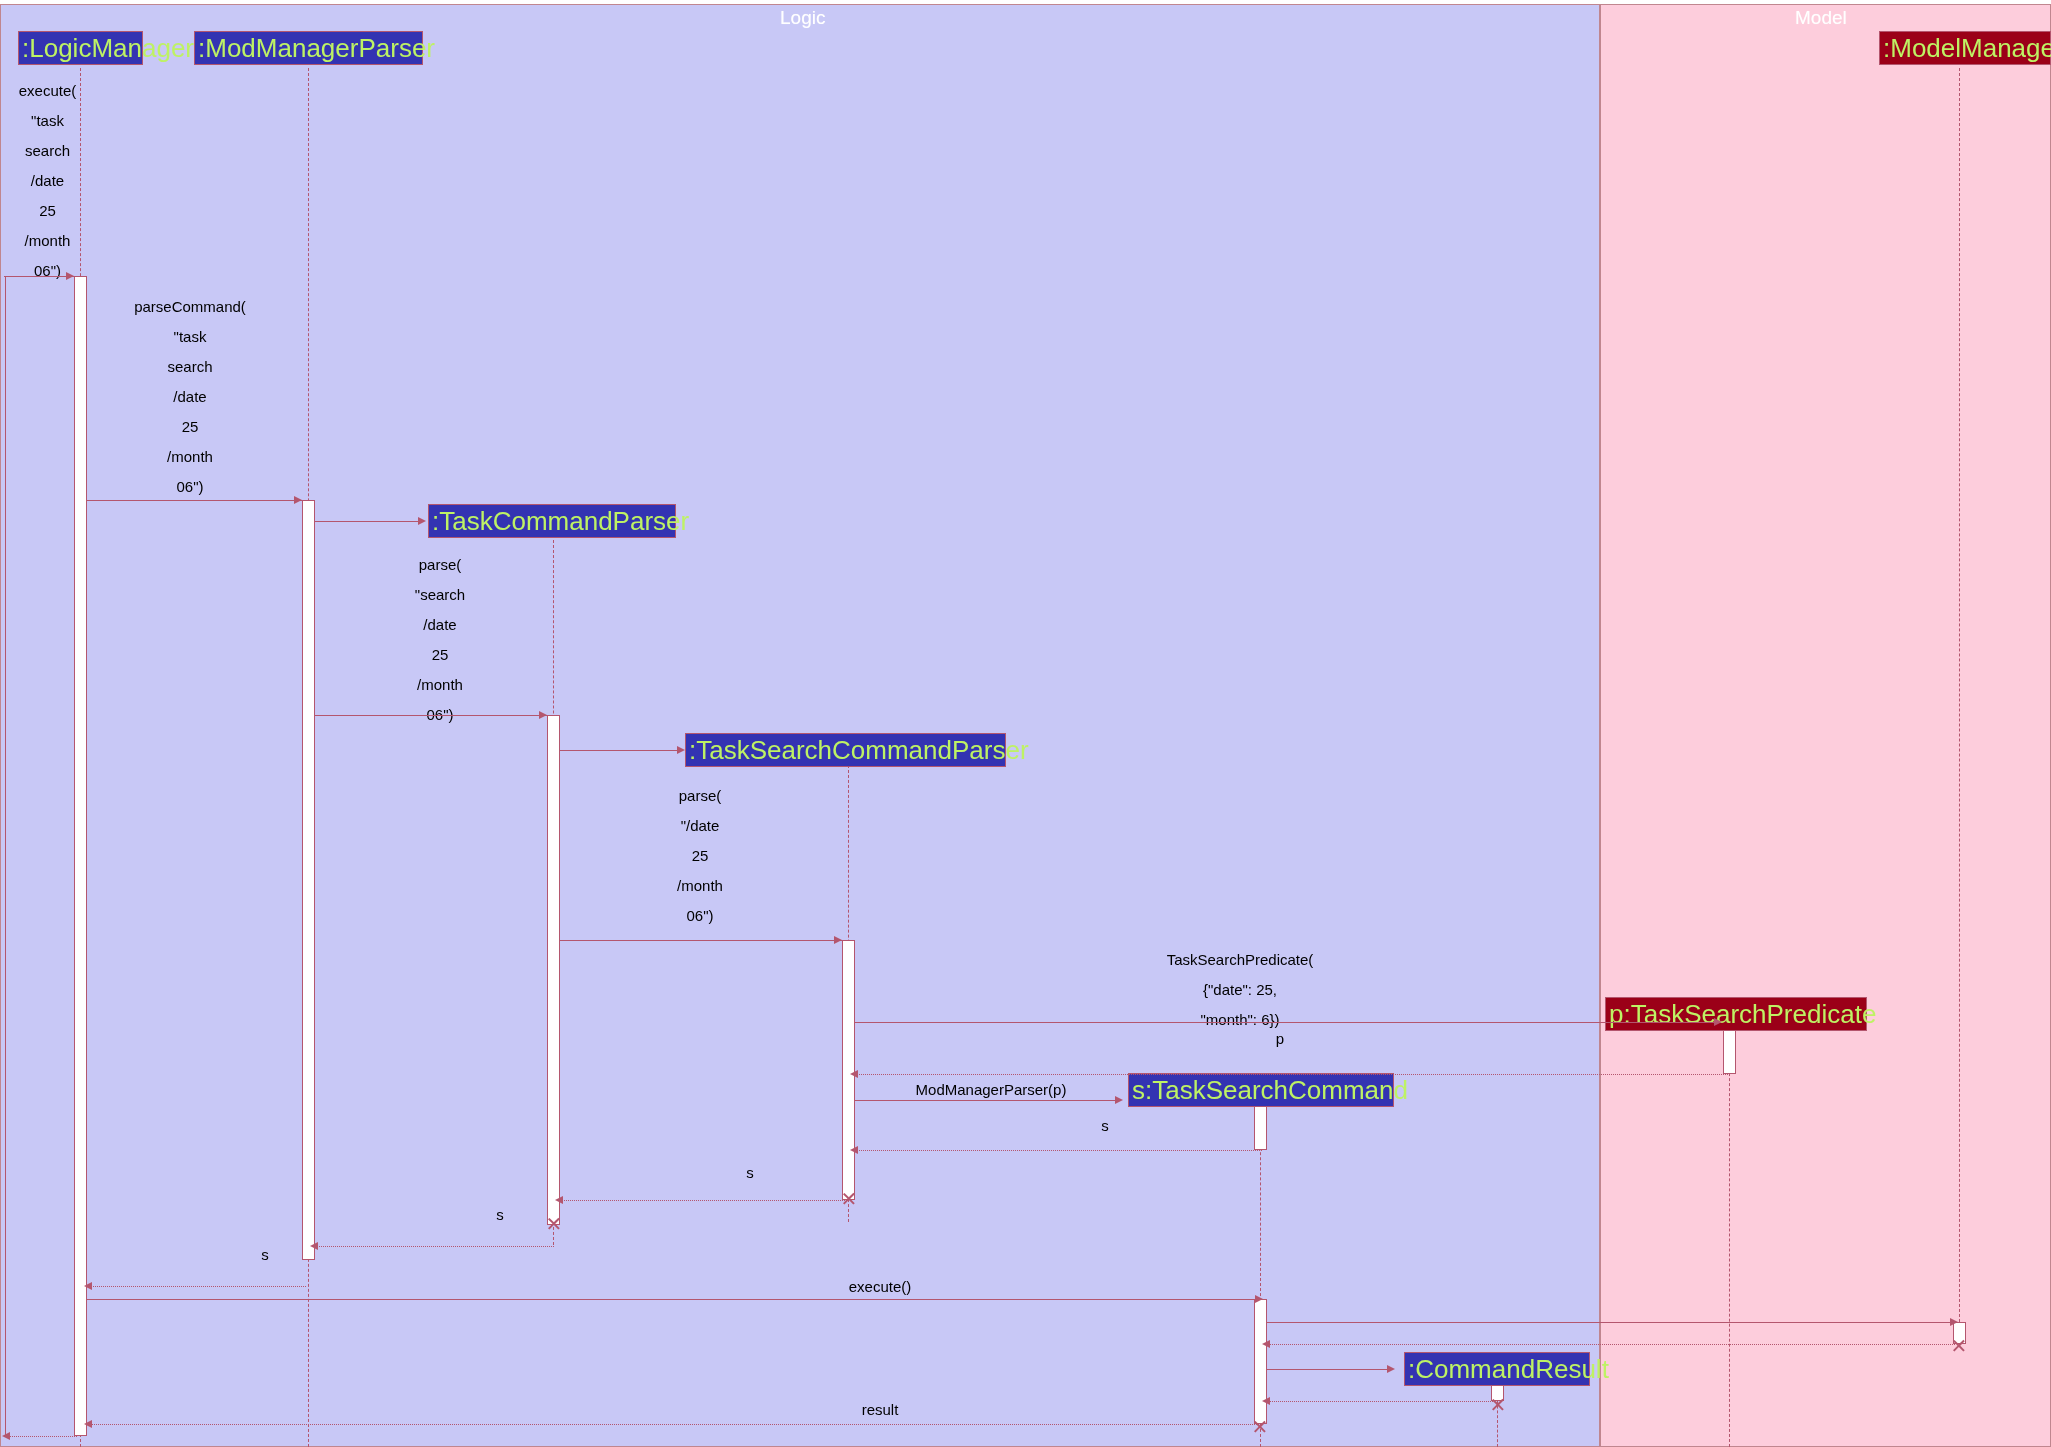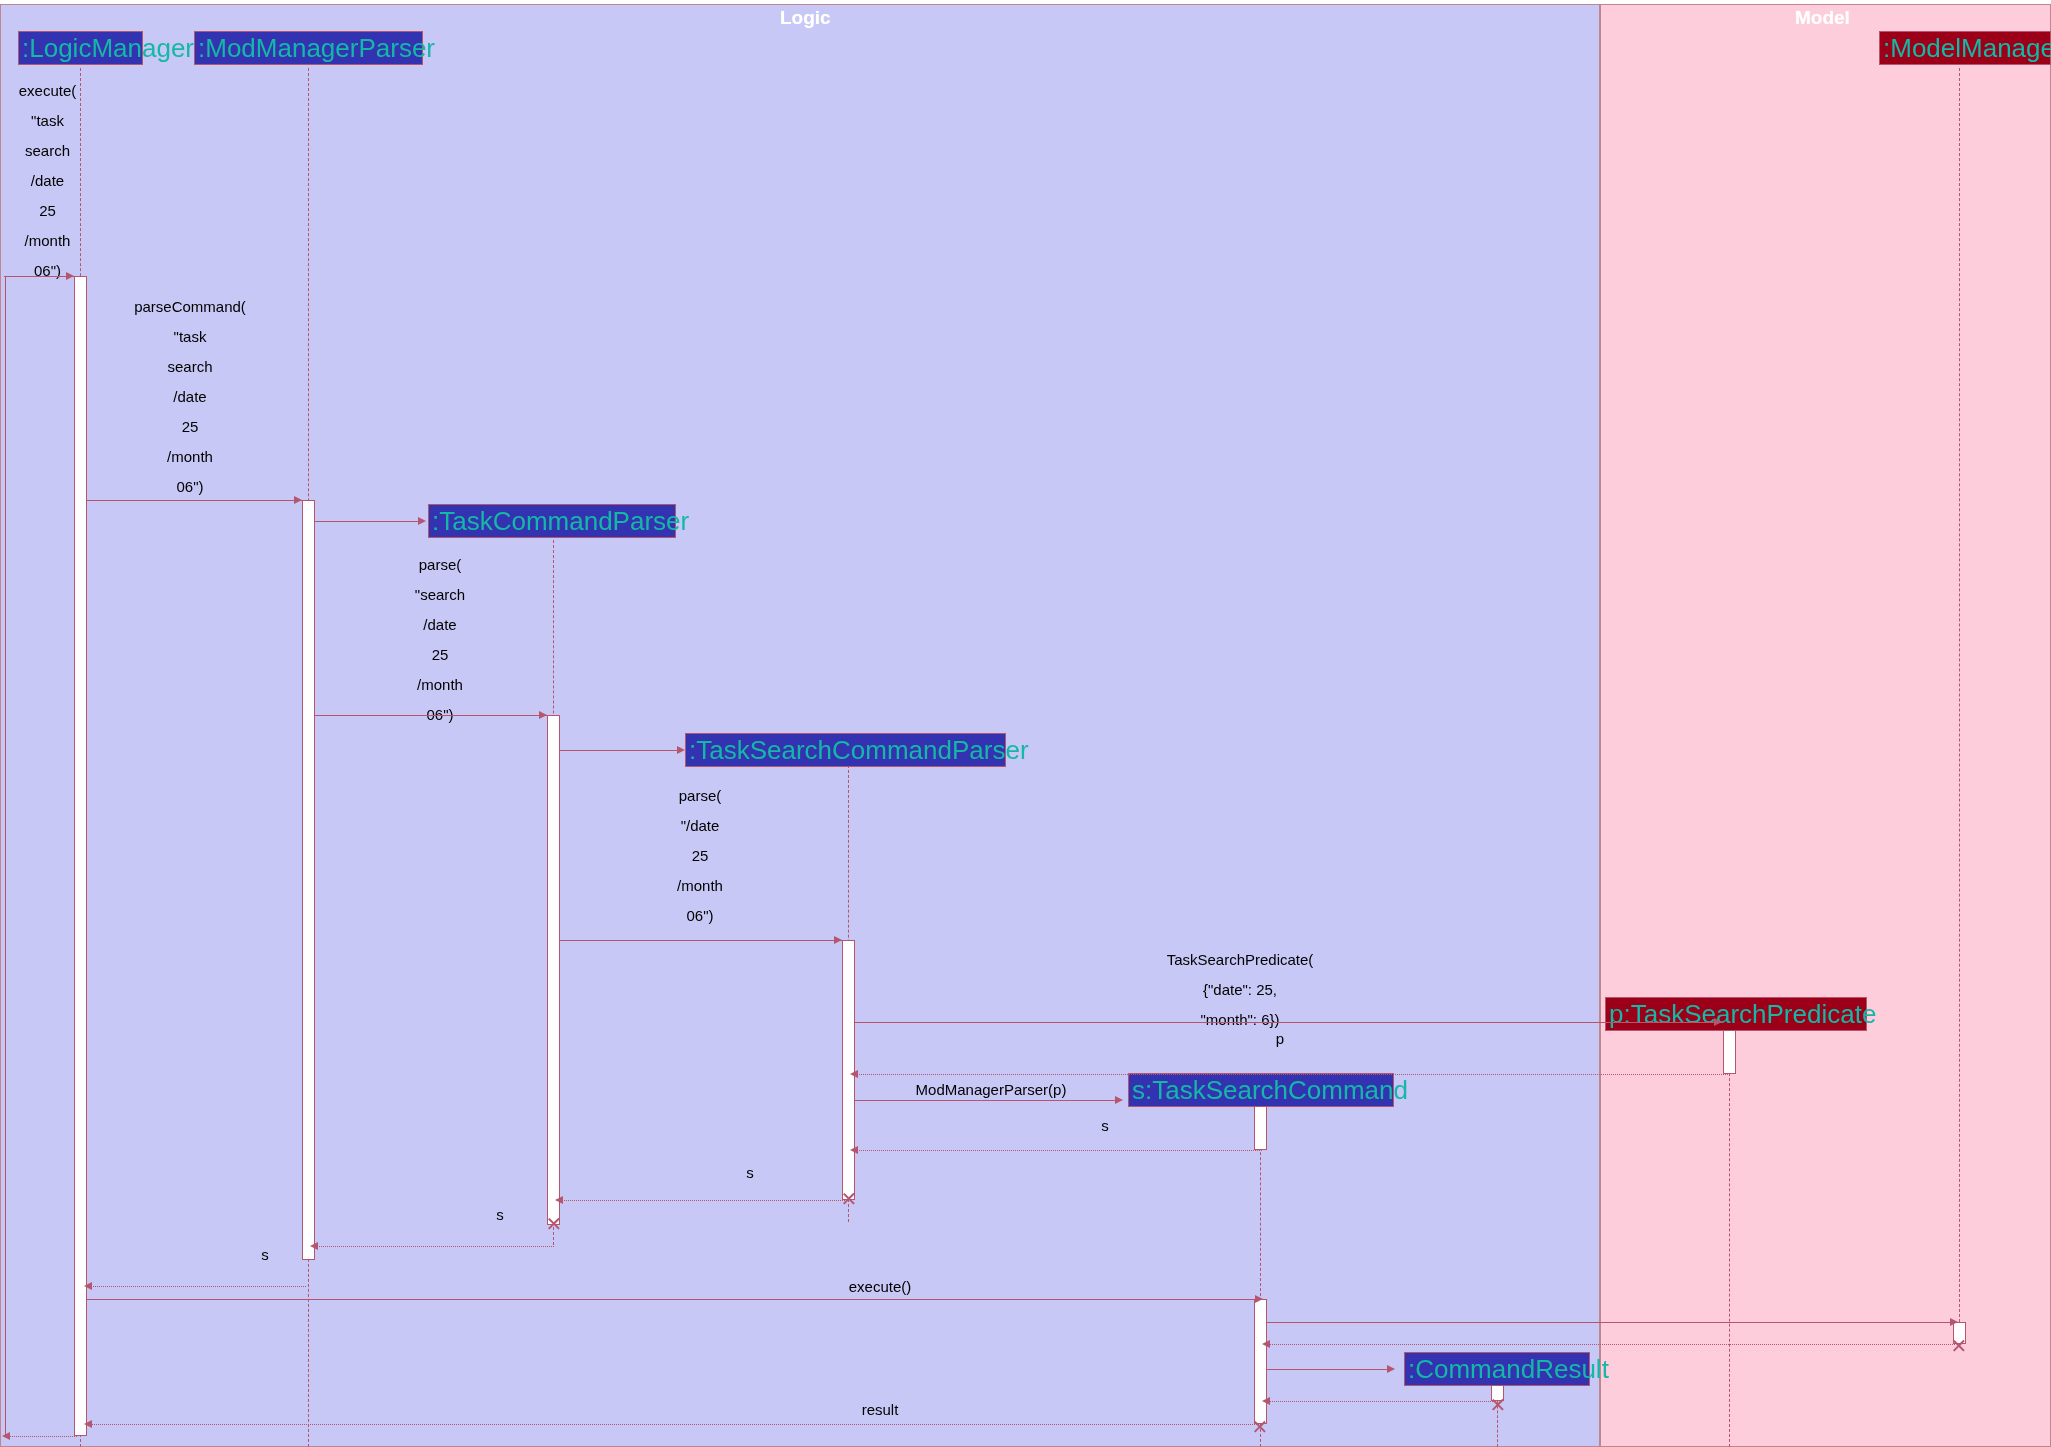--- a/index.html
+++ b/index.html
@@ -17,21 +17,21 @@
   .pkg{
     position:absolute;
     box-sizing:border-box;
     border:1px solid #c0868f;
   }
   .pkg-logic{ background:#c8c8f6; }
   .pkg-model{ background:#fdcddc; }
   .pkg-title{
     position:absolute;
     color:#ffffff;
-    font-weight:bold;
+    font-weight:normal;
     font-size:19px;
     line-height:19px;
     white-space:nowrap;
     text-shadow:0 0 1px rgba(255,255,255,.5);
   }
 
   
   .lifeline{
     position:absolute;
     width:0;
@@ -46,21 +46,21 @@
     width:13px;
   }
 
   
   .participant{
     position:absolute;
     box-sizing:border-box;
     display:flex;
     align-items:center;
     justify-content:flex-start;
-    color:#14b8a6;
+    color:#bef264;
     font-size:26px;
     line-height:26px;
     white-space:nowrap;
     padding:8px 3px;
     border:1px solid #b4566e;
     letter-spacing:0px;
   }
   .p-logic{ background:#3333b2; }
   .p-model{ background:#9b0018; }
 

